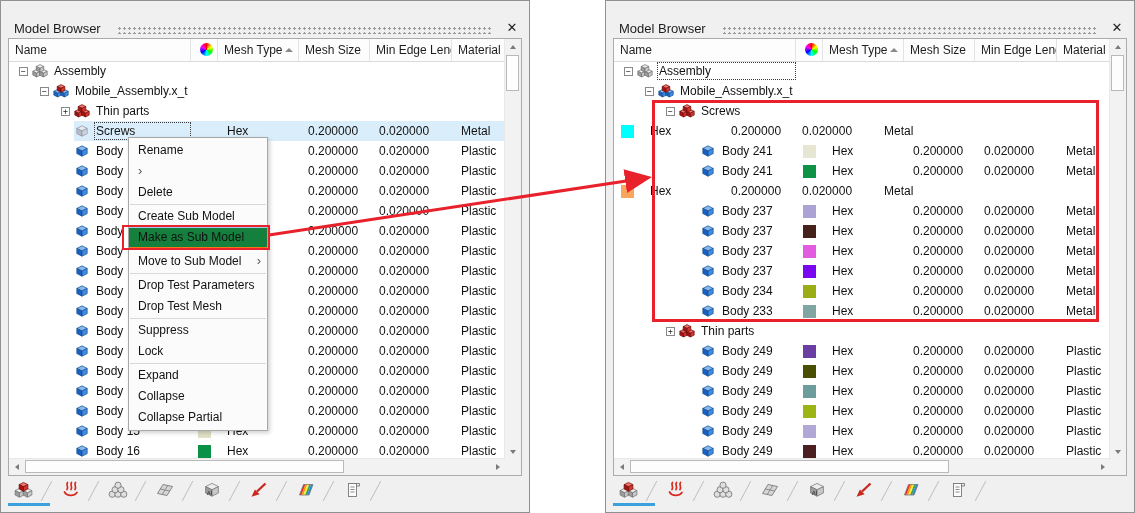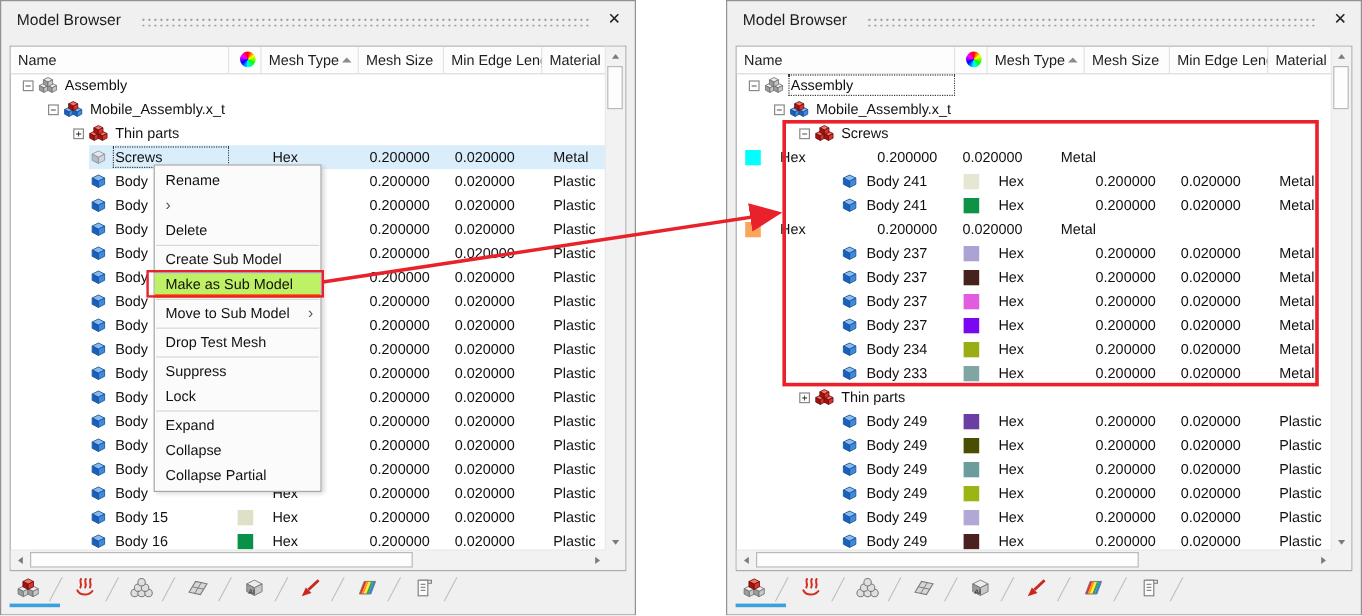--- a/index.html
+++ b/index.html
@@ -3,21 +3,21 @@
 <meta charset="utf-8">
 <style>
   html,body{margin:0;padding:0;background:#fff;}
   #canvas{position:relative;width:1135px;height:513px;background:#FFFFFF;
           font-family:"Liberation Sans",sans-serif;overflow:hidden;}
 
   
   .panel{position:absolute;top:0;width:528px;height:511px;background:#F0F0F0;border:1px solid #919191;}
   #panel-left{left:0;}
   #panel-right{left:605px;}
-  .titlebar{position:absolute;top:0;left:0;right:0;height:30px;display:flex;align-items:center;padding:0 8px 0 13px;}
+  .titlebar{position:absolute;top:0;left:0;right:0;height:30px;display:flex;align-items:center;padding:12px 8px 0 13px;}
   .title{font-size:13px;color:#1d1d1d;white-space:nowrap;}
   .grip{flex:1;height:9px;margin:3px 12px 0 16px;
         background-image:radial-gradient(circle,#9a9a9a 1px,transparent 1.3px);
         background-size:5px 5px;background-position:0 1px;}
   .close{width:18px;height:20px;border:0;background:transparent;font-size:13px;color:#222;
          padding:0;cursor:pointer;font-family:inherit;line-height:18px;}
 
   
   .content{position:absolute;left:7px;top:37px;width:512px;height:436px;border:1px solid #ABABAB;background:#fff;}
   .header{position:absolute;top:0;left:0;right:16px;height:22px;display:flex;background:#FDFDFD;border-bottom:1px solid #DADADA;}
@@ -60,21 +60,21 @@
   .tab{position:relative;width:47px;height:28px;display:flex;align-items:center;padding-left:7px;box-sizing:border-box;}
   .tab::after{content:"";position:absolute;right:7px;top:3px;height:20px;border-right:1px solid #BDBDBD;transform:skewX(-28deg);}
   .tab.active::before{content:"";position:absolute;left:1px;bottom:0;width:42px;height:3px;background:#3AA1DC;}
 
   
   .menu{position:absolute;left:128px;top:137px;width:138px;background:#FBFBFB;border:1px solid #A8A8A8;
         box-shadow:2px 2px 4px rgba(0,0,0,.18);padding:2px 0;z-index:20;}
   .mitem{position:relative;height:21px;line-height:21px;font-size:12px;color:#111;padding:0 6px 0 9px;display:flex;box-sizing:border-box;}
   .mlabel{flex:1;white-space:nowrap;overflow:hidden;}
   .marrow{color:#555;font-size:13px;line-height:20px;}
-  .mitem.hl{background:#bef264;border-top:1px solid #9CCEF0;border-bottom:3px solid #f97316;line-height:19px;}
+  .mitem.hl{background:#15803d;border-top:1px solid #9CCEF0;border-bottom:1px solid #f97316;line-height:19px;}
   .msep{height:1px;background:#D8D8D8;margin:1px 1px;}
   .redbox{position:absolute;left:-7px;right:-3px;top:-3px;bottom:-3px;border:2px solid #E8212B;pointer-events:none;}
 
   
   .resultbox{position:absolute;border:3px solid #E8212B;box-sizing:border-box;z-index:30;pointer-events:none;}
   #arrowsvg{position:absolute;left:0;top:0;z-index:31;pointer-events:none;}
 </style>
 </head>
 <body>
 
@@ -1160,20 +1160,23 @@
         <span class="mlabel">Make as Sub Model</span>
         <div class="redbox"></div>
       </div>
       <div class="msep"></div>
       <div class="mitem">
         <span class="mlabel">Move to Sub Model</span>
         <span class="marrow">›</span>
       </div>
       <div class="msep"></div>
       <div class="mitem">
+        <span class="mlabel">Drop Test Parameters</span>
+      </div>
+      <div class="mitem">
         <span class="mlabel">Drop Test Mesh</span>
       </div>
       <div class="msep"></div>
       <div class="mitem">
         <span class="mlabel">Suppress</span>
       </div>
       <div class="mitem">
         <span class="mlabel">Lock</span>
       </div>
       <div class="msep"></div>

